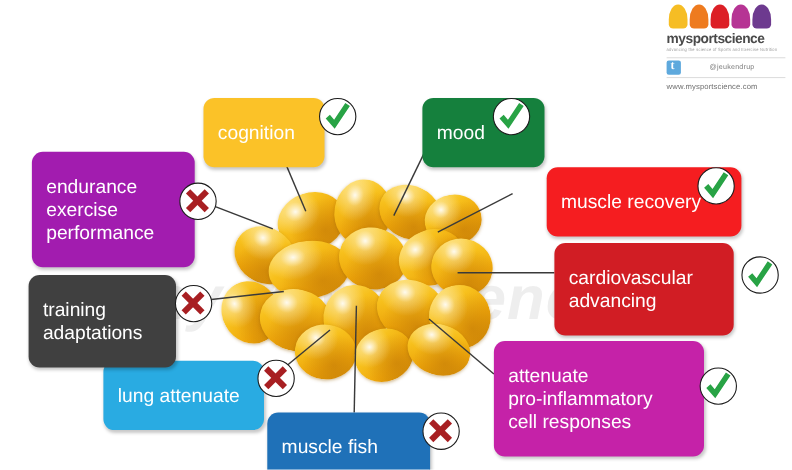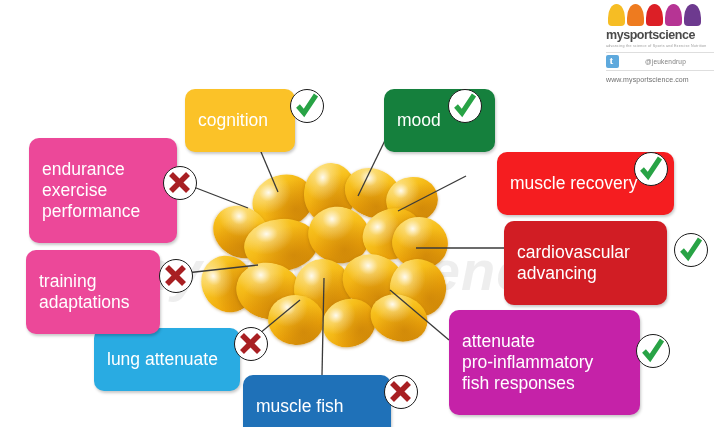--- a/index.html
+++ b/index.html
@@ -248,49 +248,49 @@
       </div>
       <div class="pill" style="left: 504px; top: 221px; width: 163px; min-height: 57px; background: rgb(209, 29, 36);">cardiovascular
 advancing</div>
       <div class="mark" style="left: 674px; top: 233px;">
         <svg width="31" height="31" viewBox="0 0 31 31">
           <path d="M7 16 L13 23 L25 5" fill="none" stroke="#28a345" stroke-width="5" stroke-linecap="butt" stroke-linejoin="miter"></path>
         </svg>
       </div>
       <div class="pill" style="left: 449px; top: 310px; width: 191px; min-height: 80px; background: rgb(197, 34, 168);">attenuate
 pro-inflammatory
-fish responses</div>
+cell responses</div>
       <div class="mark" style="left: 636px; top: 334px;">
         <svg width="31" height="31" viewBox="0 0 31 31">
           <path d="M7 16 L13 23 L25 5" fill="none" stroke="#28a345" stroke-width="5" stroke-linecap="butt" stroke-linejoin="miter"></path>
         </svg>
       </div>
       <div class="pill" style="left: 243px; top: 375px; width: 148px; min-height: 34px; background: rgb(31, 113, 184);">muscle fish</div>
       <div class="mark" style="left: 384px; top: 375px;">
         <svg width="31" height="31" viewBox="0 0 31 31">
           <line x1="7" y1="7" x2="24" y2="24" stroke="#a81f22" stroke-width="5.5" stroke-linecap="butt"></line>
           <line x1="24" y1="7" x2="7" y2="24" stroke="#a81f22" stroke-width="5.5" stroke-linecap="butt"></line>
         </svg>
       </div>
       <div class="pill" style="left: 94px; top: 328px; width: 146px; min-height: 34px; background: rgb(41, 171, 226);">lung attenuate</div>
       <div class="mark" style="left: 234px; top: 327px;">
         <svg width="31" height="31" viewBox="0 0 31 31">
           <line x1="7" y1="7" x2="24" y2="24" stroke="#a81f22" stroke-width="5.5" stroke-linecap="butt"></line>
           <line x1="24" y1="7" x2="7" y2="24" stroke="#a81f22" stroke-width="5.5" stroke-linecap="butt"></line>
         </svg>
       </div>
-      <div class="pill" style="left: 26px; top: 250px; width: 134px; min-height: 57px; background: #ec4899;">training
+      <div class="pill" style="left: 26px; top: 250px; width: 134px; min-height: 57px; background: #404040;">training
 adaptations</div>
       <div class="mark" style="left: 159px; top: 259px;">
         <svg width="31" height="31" viewBox="0 0 31 31">
           <line x1="7" y1="7" x2="24" y2="24" stroke="#a81f22" stroke-width="5.5" stroke-linecap="butt"></line>
           <line x1="24" y1="7" x2="7" y2="24" stroke="#a81f22" stroke-width="5.5" stroke-linecap="butt"></line>
         </svg>
       </div>
-      <div class="pill" style="left: 29px; top: 138px; width: 148px; min-height: 80px; background: #ec4899;">endurance
+      <div class="pill" style="left: 29px; top: 138px; width: 148px; min-height: 80px; background: #a21caf;">endurance
 exercise
 performance</div>
       <div class="mark" style="left: 163px; top: 166px;">
         <svg width="31" height="31" viewBox="0 0 31 31">
           <line x1="7" y1="7" x2="24" y2="24" stroke="#a81f22" stroke-width="5.5" stroke-linecap="butt"></line>
           <line x1="24" y1="7" x2="7" y2="24" stroke="#a81f22" stroke-width="5.5" stroke-linecap="butt"></line>
         </svg>
       </div>
     </div>
 

